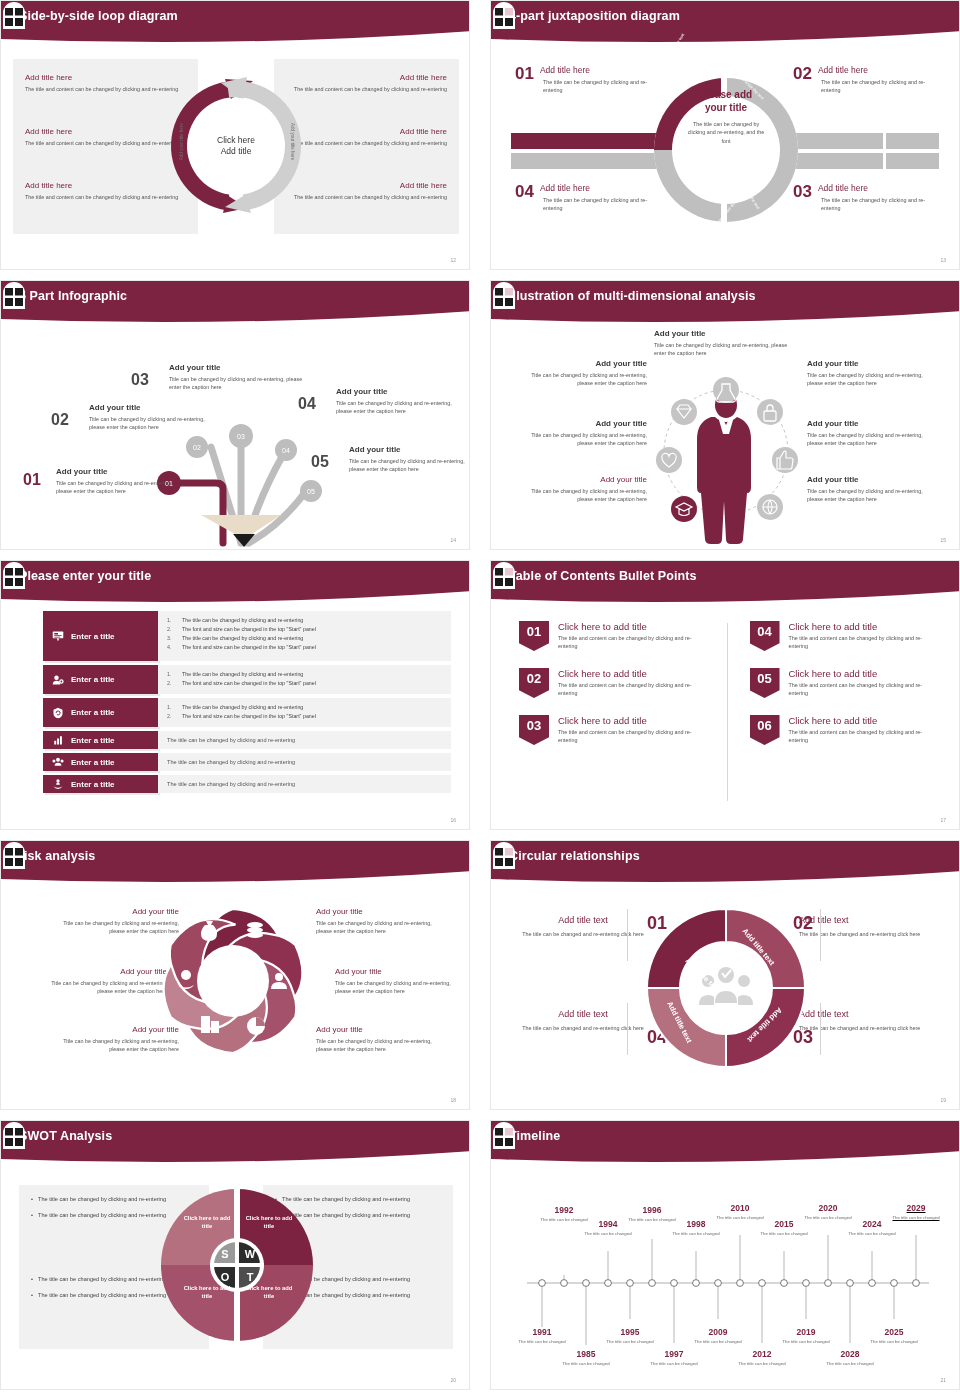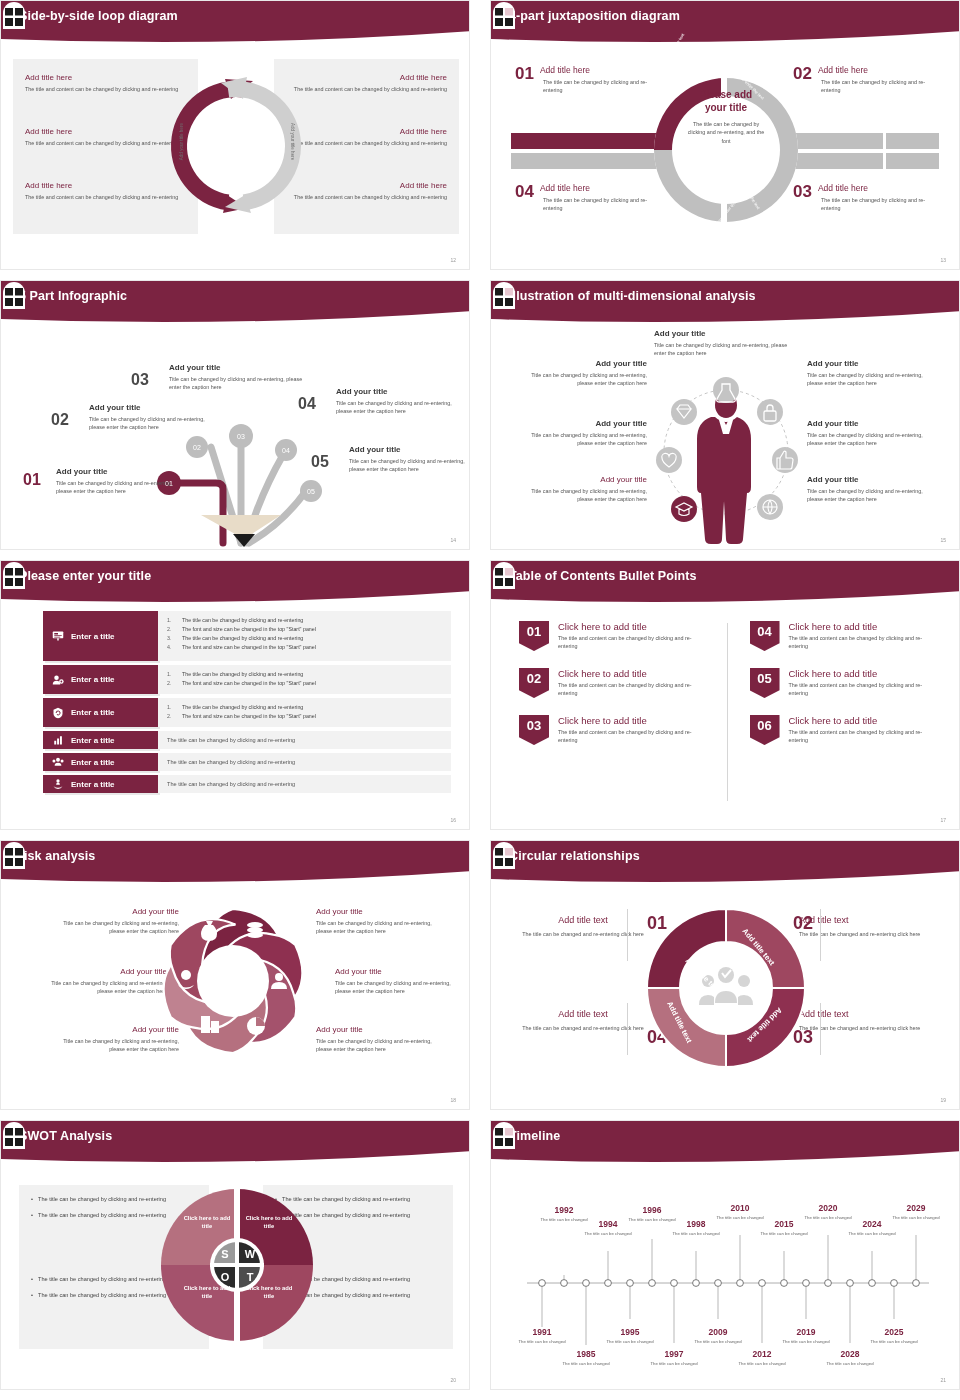--- a/index.html
+++ b/index.html
@@ -143,20 +143,24 @@
     <div class="s1-center">
       <svg width="150" height="165" viewBox="0 0 150 165">
         <circle cx="75" cy="81" r="62" fill="#fff"></circle>
         <path d="M75,16 A65,65 0 0 0 75,146 L75,130 A49,49 0 0 1 75,32 Z" fill="#7B2341" transform="rotate(8 75 81)"></path>
         <path d="M64,14 L92,16 L70,34 Z" fill="#7B2341"></path>
         <path d="M66,130 L62,148 L86,143 Z" fill="#7B2341"></path>
         <path d="M75,16 A65,65 0 0 1 75,146 L75,130 A49,49 0 0 0 75,32 Z" fill="#cfcfcf" transform="rotate(-8 75 81)"></path>
         <path d="M86,12 L60,18 L82,34 Z" fill="#cfcfcf"></path>
         <path d="M84,130 L90,148 L64,142 Z" fill="#cfcfcf"></path>
       </svg>
+      <div class="s1-core">
+        <div>Click here</div>
+        <div>Add title</div>
+      </div>
       <div class="s1-vt" style="left:18px; top:58px; writing-mode:vertical-rl; transform:rotate(180deg);">Add your title here</div>
       <div class="s1-vt" style="right:16px; top:58px; writing-mode:vertical-rl;">Add your title here</div>
     </div>
   </div>
   <div class="pgnum">12</div>
 </div>
 
 <div class="slide">
   <div class="hdr">
     <svg width="470" height="46" viewBox="0 0 470 46">
@@ -940,21 +944,21 @@
       <div class="tl-d">The title can be changed</div>
       </div>
     <div class="tl-ev" style="left:311px; top:36px;">
       <div class="tl-y">2020</div>
       <div class="tl-d">The title can be changed</div>
       </div>
     <div class="tl-ev" style="left:355px; top:52px;">
       <div class="tl-y">2024</div>
       <div class="tl-d">The title can be changed</div>
       </div>
-    <div class="tl-ev" style="left:399px; top:36px;">
+    <div class="tl-ev" style="left:399px; top:36px;text-decoration:underline;">
       <div class="tl-y">2029</div>
       <div class="tl-d">The title can be changed</div>
       </div>
 
     <div class="tl-ev" style="left:25px; top:160px;">
       <div class="tl-y">1991</div>
       <div class="tl-d">The title can be changed</div>
       </div>
     <div class="tl-ev" style="left:69px; top:182px;">
       <div class="tl-y">1985</div>

